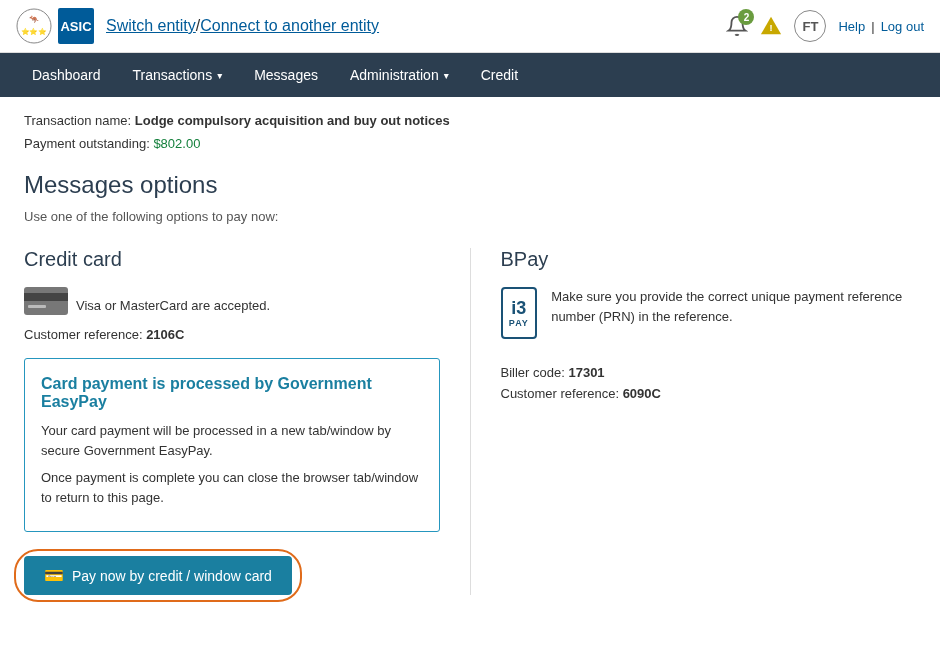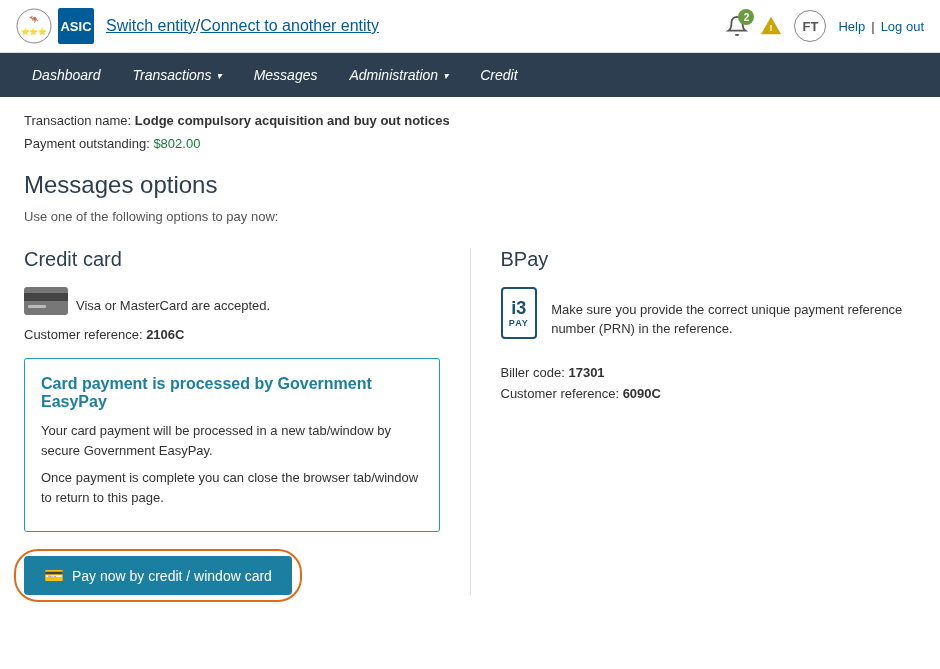--- a/index.html
+++ b/index.html
@@ -31,21 +31,20 @@
     .top-links-right { display: flex; align-items: center; gap: 6px; font-size: 13px; }
     .top-links-right a { color: #005b99; text-decoration: none; cursor: pointer; }
 
     
     .nav-bar {
       background: #2c3e50;
       display: flex;
       align-items: center;
       padding: 0 16px;
       height: 44px;
-      font-style: italic;
     }
     .nav-item {
       color: #fff;
       padding: 0 16px;
       height: 44px;
       display: flex;
       align-items: center;
       cursor: pointer;
       font-size: 14px;
       gap: 5px;
@@ -122,21 +121,21 @@
       border: 2px solid #1a5276;
       border-radius: 4px;
       display: flex; flex-direction: column; align-items: center; justify-content: center;
       color: #1a5276;
       font-weight: bold;
       font-size: 18px;
       margin-bottom: 12px;
       line-height: 1;
     }
     .bpay-logo .pay-text { font-size: 9px; letter-spacing: 1px; margin-top: 2px; }
-    .bpay-top { display: flex; gap: 14px; align-items: center; margin-bottom: 14px; }
+    .bpay-top { display: flex; gap: 14px; align-items: flex-start; margin-bottom: 14px; }
     .bpay-desc { font-size: 13px; color: #333; line-height: 1.5; }
     .bpay-detail { font-size: 13px; margin-bottom: 6px; }
     .bpay-detail .val { font-weight: bold; }
 
     
     .col-divider { width: 1px; background: #ddd; }
   </style>
 </head>
 <body>
 

